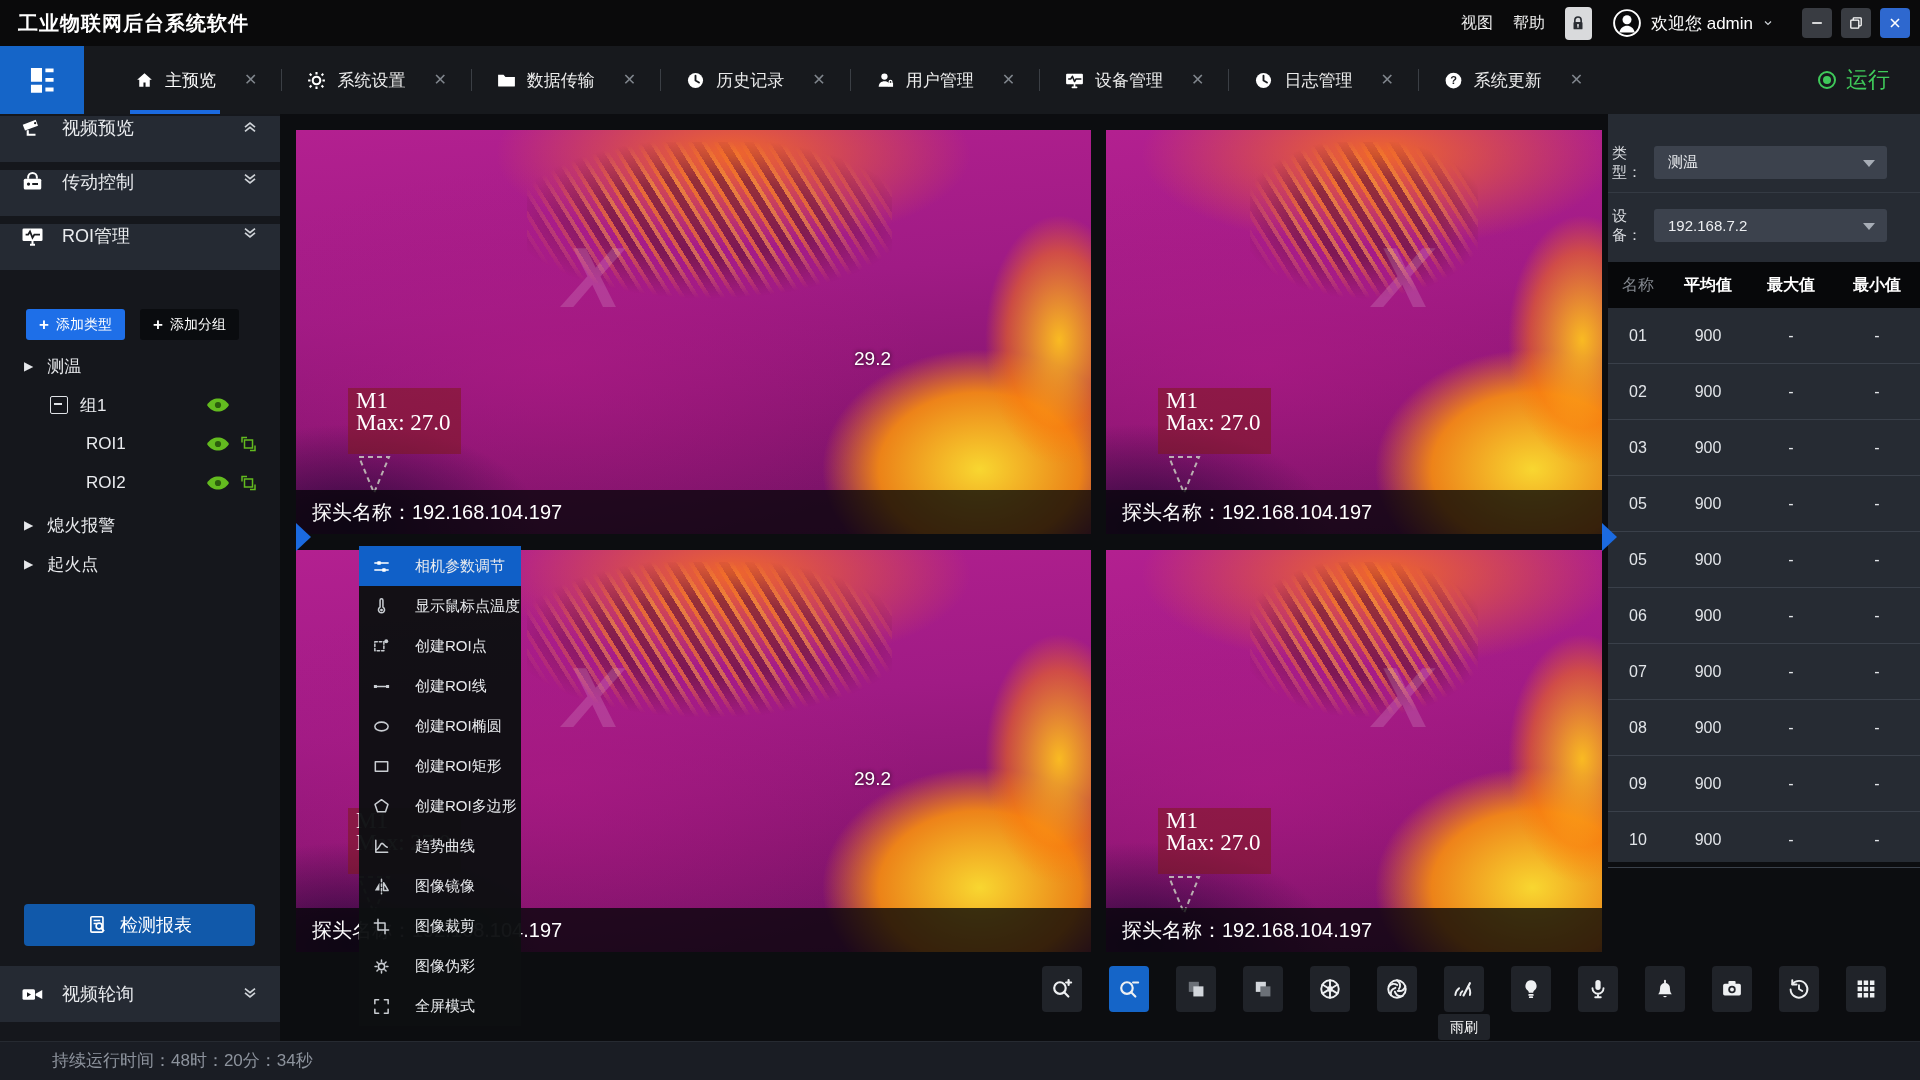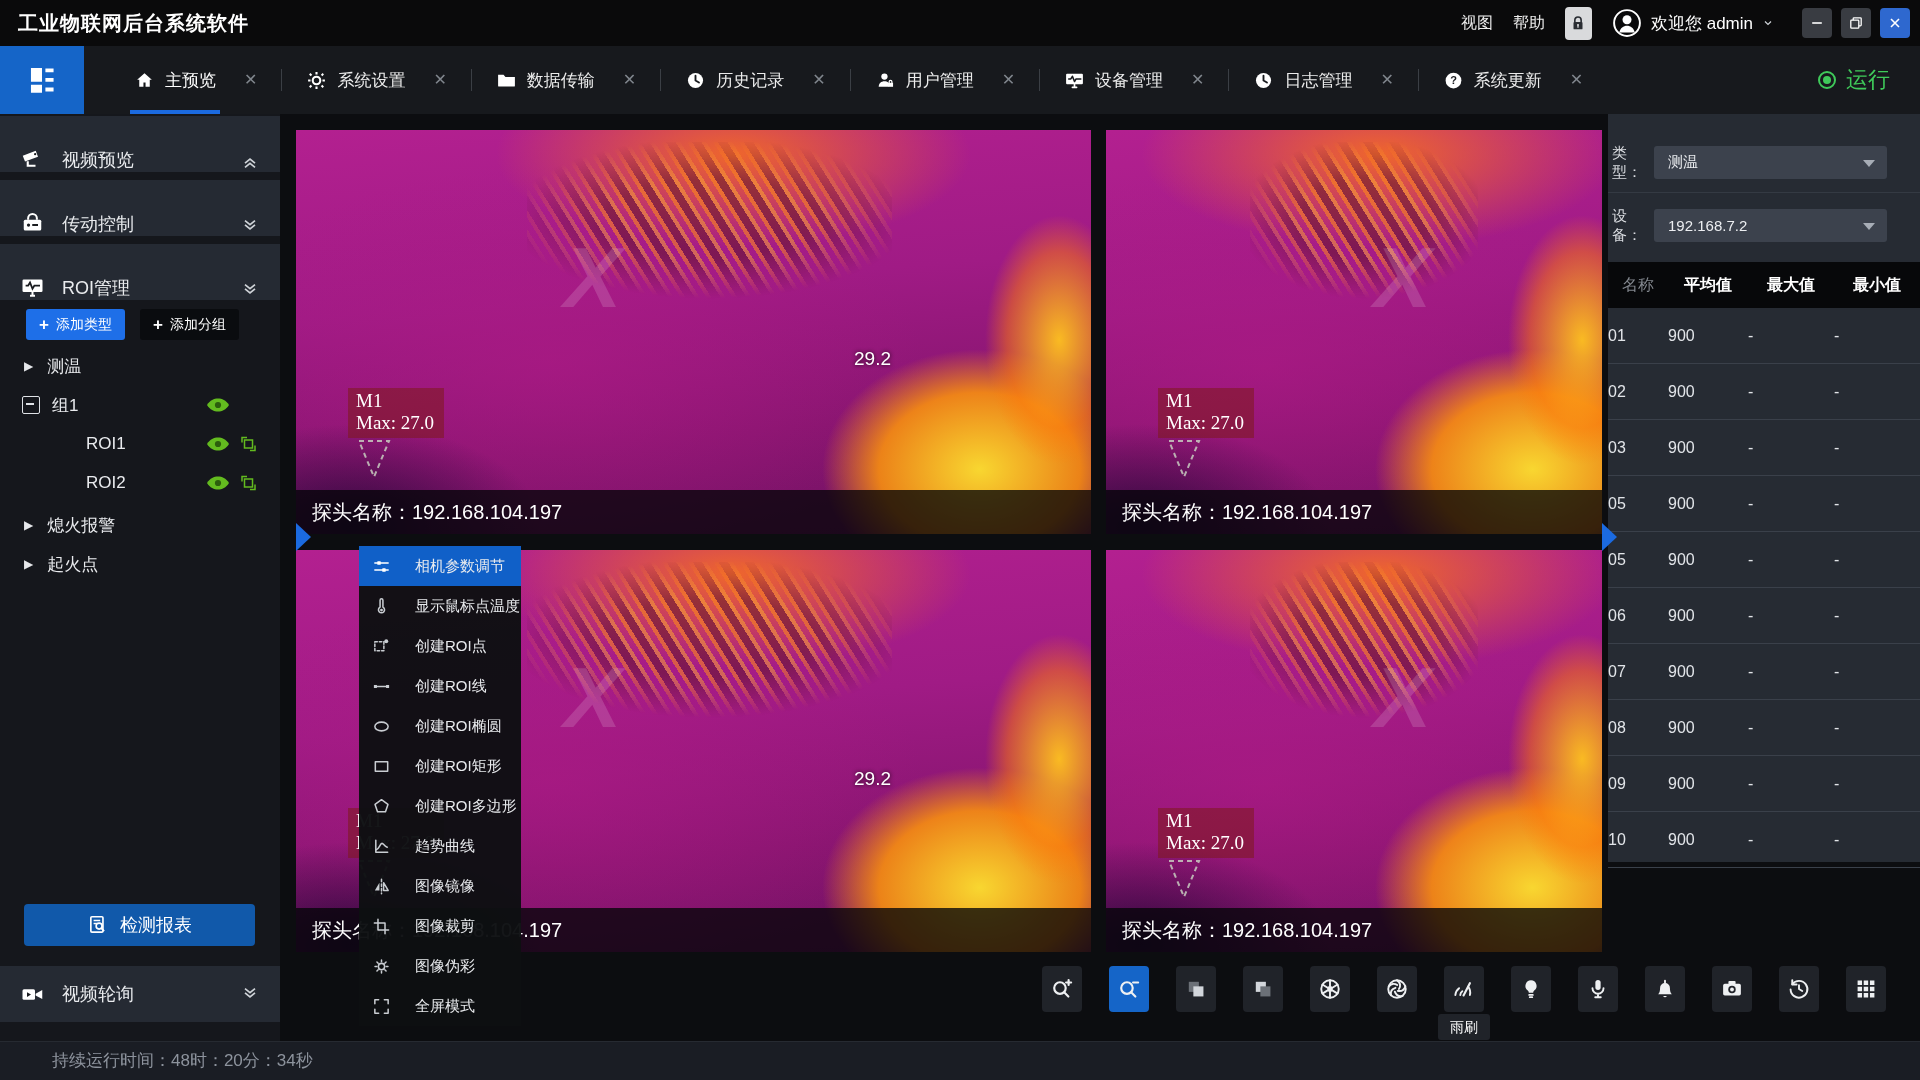--- a/index.html
+++ b/index.html
@@ -35,21 +35,21 @@
   .tab.active .t-label{color:#fff;}
   .tab.active::after{content:"";position:absolute;left:12px;bottom:0;width:90px;height:4px;background:#1b6ae0;}
   .t-sep{width:1px;height:22px;background:#3b3f45;margin:0 8px;}
   #run-status{position:absolute;right:30px;top:0;height:68px;display:flex;align-items:center;gap:10px;}
   #run-dot{width:14px;height:14px;border:2px solid #3fca5a;border-radius:50%;position:relative;}
   #run-dot::after{content:"";position:absolute;left:3px;top:3px;width:8px;height:8px;border-radius:50%;background:#3fca5a;}
   #run-label{font-size:22px;color:#3fca5a;}
 
   
   #sidebar{position:absolute;left:0;top:114px;width:280px;height:928px;background:#15171c;}
-  .side-card{position:relative;height:56px;background:#252a33;display:flex;align-items:flex-end;padding:0 20px;margin-bottom:8px;}
+  .side-card{position:relative;height:46px;background:#252a33;display:flex;align-items:flex-start;padding:0 20px;margin-bottom:8px;}
   .side-card .s-ico{width:25px;height:25px;color:#fff;margin-right:17px;}
   .side-card .s-ico svg{width:100%;height:100%;}
   .side-card .s-label{font-size:18px;color:#e9ebee;flex:1;}
   .side-card .s-chev{width:20px;height:20px;color:#cfd3d8;}
   .side-card .s-chev svg{width:100%;height:100%;}
   #side-cards{position:absolute;left:0;top:2px;width:280px;}
   #roi-buttons{position:absolute;left:26px;top:195px;display:flex;gap:15px;}
   .roi-btn{height:31px;border-radius:3px;display:flex;align-items:center;justify-content:center;gap:7px;font-size:14px;color:#fff;padding:0 13px;}
   #add-type-btn{background:#1e6fe8;}
   #add-group-btn{background:#0a0c0f;}
@@ -84,22 +84,22 @@
       radial-gradient(ellipse 280px 150px at 7% 98%, rgba(45,8,60,.95), rgba(45,8,60,0) 68%),
       radial-gradient(ellipse 520px 280px at 32% 58%, rgba(176,26,134,.6), rgba(130,15,105,0) 72%),
       linear-gradient(175deg,#b32090 0%,#a01b85 40%,#87156f 72%,#701162 100%);}
   .truss{position:absolute;left:29%;top:3%;width:46%;height:42%;
     background:repeating-linear-gradient(58deg, rgba(70,20,30,0) 0 6px, rgba(255,140,25,.55) 6px 10px, rgba(95,22,42,.55) 10px 18px, rgba(255,175,45,.5) 18px 22px);
     -webkit-mask:radial-gradient(ellipse 72% 62% at 50% 45%, #000 38%, transparent 76%);
             mask:radial-gradient(ellipse 72% 62% at 50% 45%, #000 38%, transparent 76%);}
   .watermark{position:absolute;left:268px;top:104px;font-size:86px;font-weight:bold;font-style:italic;color:rgba(255,255,255,.15);line-height:1;}
   .cam-label{position:absolute;left:0;right:0;bottom:0;height:44px;background:rgba(4,5,8,.78);
              color:#fff;font-size:20px;line-height:44px;padding-left:16px;z-index:3;}
-  .marker{position:absolute;left:52px;top:258px;z-index:2;background:rgba(125,25,25,.55);padding:2px 10px 4px 8px;
-          font-family:"Liberation Serif","DejaVu Serif",serif;font-size:19px;color:#fff;line-height:22px;white-space:nowrap;}
+  .marker{position:absolute;left:52px;top:258px;z-index:2;background:rgba(125,25,25,.55);padding:2px 10px 20px 8px;
+          font-family:"Liberation Serif","DejaVu Serif",serif;font-size:23px;color:#fff;line-height:22px;white-space:nowrap;}
   .marker .vee{position:absolute;left:8px;top:100%;width:36px;height:42px;}
   .spot-temp{position:absolute;left:558px;top:218px;z-index:2;font-size:19px;color:#fff;text-shadow:0 0 4px rgba(0,0,0,.9);}
   #cam1{left:296px;top:130px;width:795px;height:404px;}
   #cam2{left:1106px;top:130px;width:496px;height:404px;}
   #cam3{left:296px;top:550px;width:795px;height:402px;}
   #cam4{left:1106px;top:550px;width:496px;height:402px;}
   .panel-arrow{position:absolute;width:0;height:0;border-top:14px solid transparent;border-bottom:14px solid transparent;
                border-left:15px solid #1b6ae0;z-index:25;}
   #arrow-left{left:296px;top:523px;}
   #arrow-right{left:1602px;top:523px;}
@@ -121,21 +121,21 @@
              display:flex;align-items:center;}
   .rp-select .val{font-size:15px;color:#eceef1;margin-left:14px;}
   .rp-caret{position:absolute;right:12px;top:14px;width:0;height:0;border-left:6px solid transparent;border-right:6px solid transparent;border-top:7px solid #a7adb6;}
   #rp-divider{position:absolute;left:0;top:78px;width:312px;height:1px;background:#343a43;}
   #rp-table-header{position:absolute;left:0;top:148px;width:312px;height:46px;background:#07080a;display:flex;align-items:center;}
   .th{font-size:16px;font-weight:bold;color:#fff;text-align:center;}
   .col-name{width:60px;}.col-avg{width:80px;}.col-max{width:86px;}.col-min{width:86px;}
   .th.col-name{color:#83888f;font-weight:normal;}
   #table-rows{position:absolute;left:0;top:194px;width:312px;}
   .trow{height:55px;display:flex;align-items:center;border-bottom:1px solid #3a404a;}
-  .td{font-size:16px;color:#e2e5e9;text-align:left;}
+  .td{font-size:16px;color:#e2e5e9;text-align:center;}
 
   
   #toolbar{position:absolute;left:1042px;top:966px;display:flex;gap:27px;z-index:10;}
   .tool-btn{width:40px;height:46px;border-radius:4px;background:#202329;display:flex;align-items:center;justify-content:center;color:#eef0f2;}
   .tool-btn.active{background:#1565c8;}
   .tool-btn svg{width:24px;height:24px;}
   #wiper-tooltip{position:absolute;left:1438px;top:1014px;width:52px;height:26px;background:#202329;border-radius:3px;
                  color:#fff;font-size:14px;text-align:center;line-height:26px;z-index:31;}
 </style>
 </head>
@@ -522,21 +522,21 @@
         <span class="plus">+</span>
         <span>添加分组</span>
       </div>
     </div>
 
     <div id="tree">
       <div class="tree-row" style="padding-left:24px">
         <span class="tri">▶</span>
         <span class="tree-label">测温</span>
       </div>
-      <div class="tree-row" style="padding-left:22px">
+      <div class="tree-row" style="padding-left:50px">
         <span class="minus-box"></span>
         <span class="tree-label">组1</span>
         <span class="eye">
           <svg viewBox="0 0 24 14">
               <path d="M1 7C4 2.2 8 .5 12 .5S20 2.2 23 7c-3 4.8-7 6.5-11 6.5S4 11.8 1 7Z" fill="#63bb1f"></path>
               <circle cx="12" cy="7" r="3.1" fill="#2c5e0d"></circle>
             </svg>
         </span>
       </div>
       <div class="tree-row" style="padding-left:86px">

